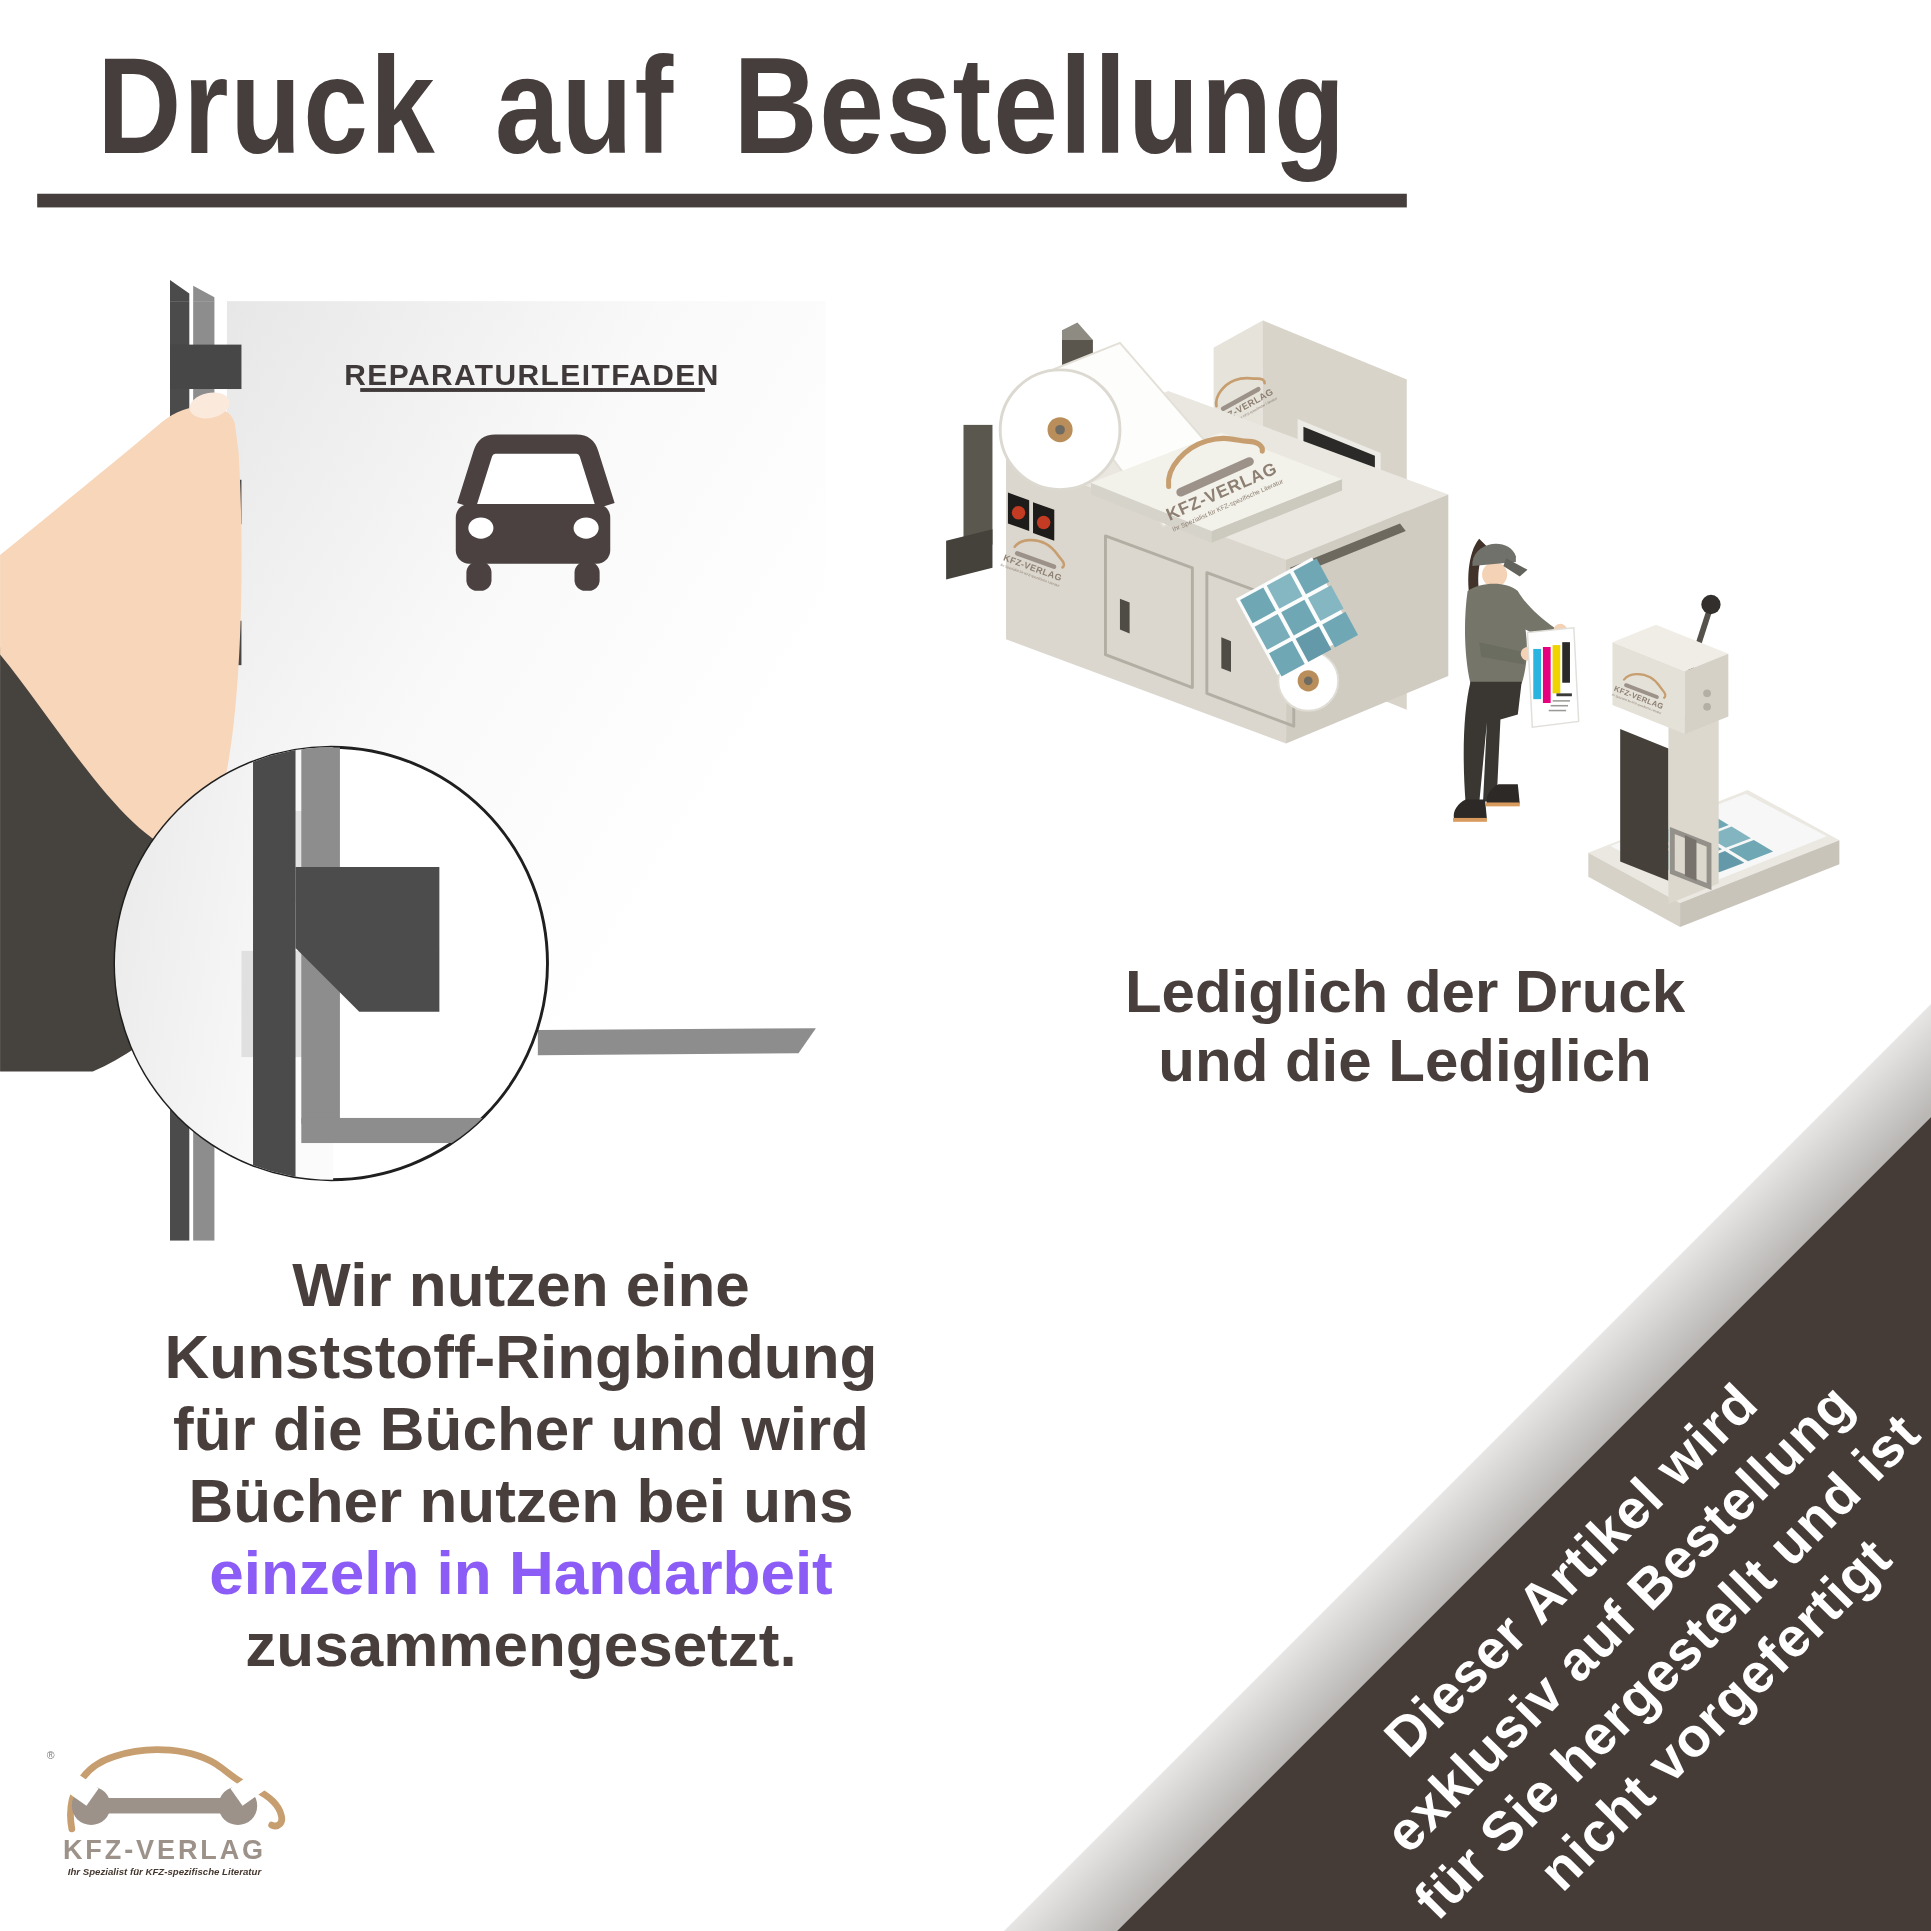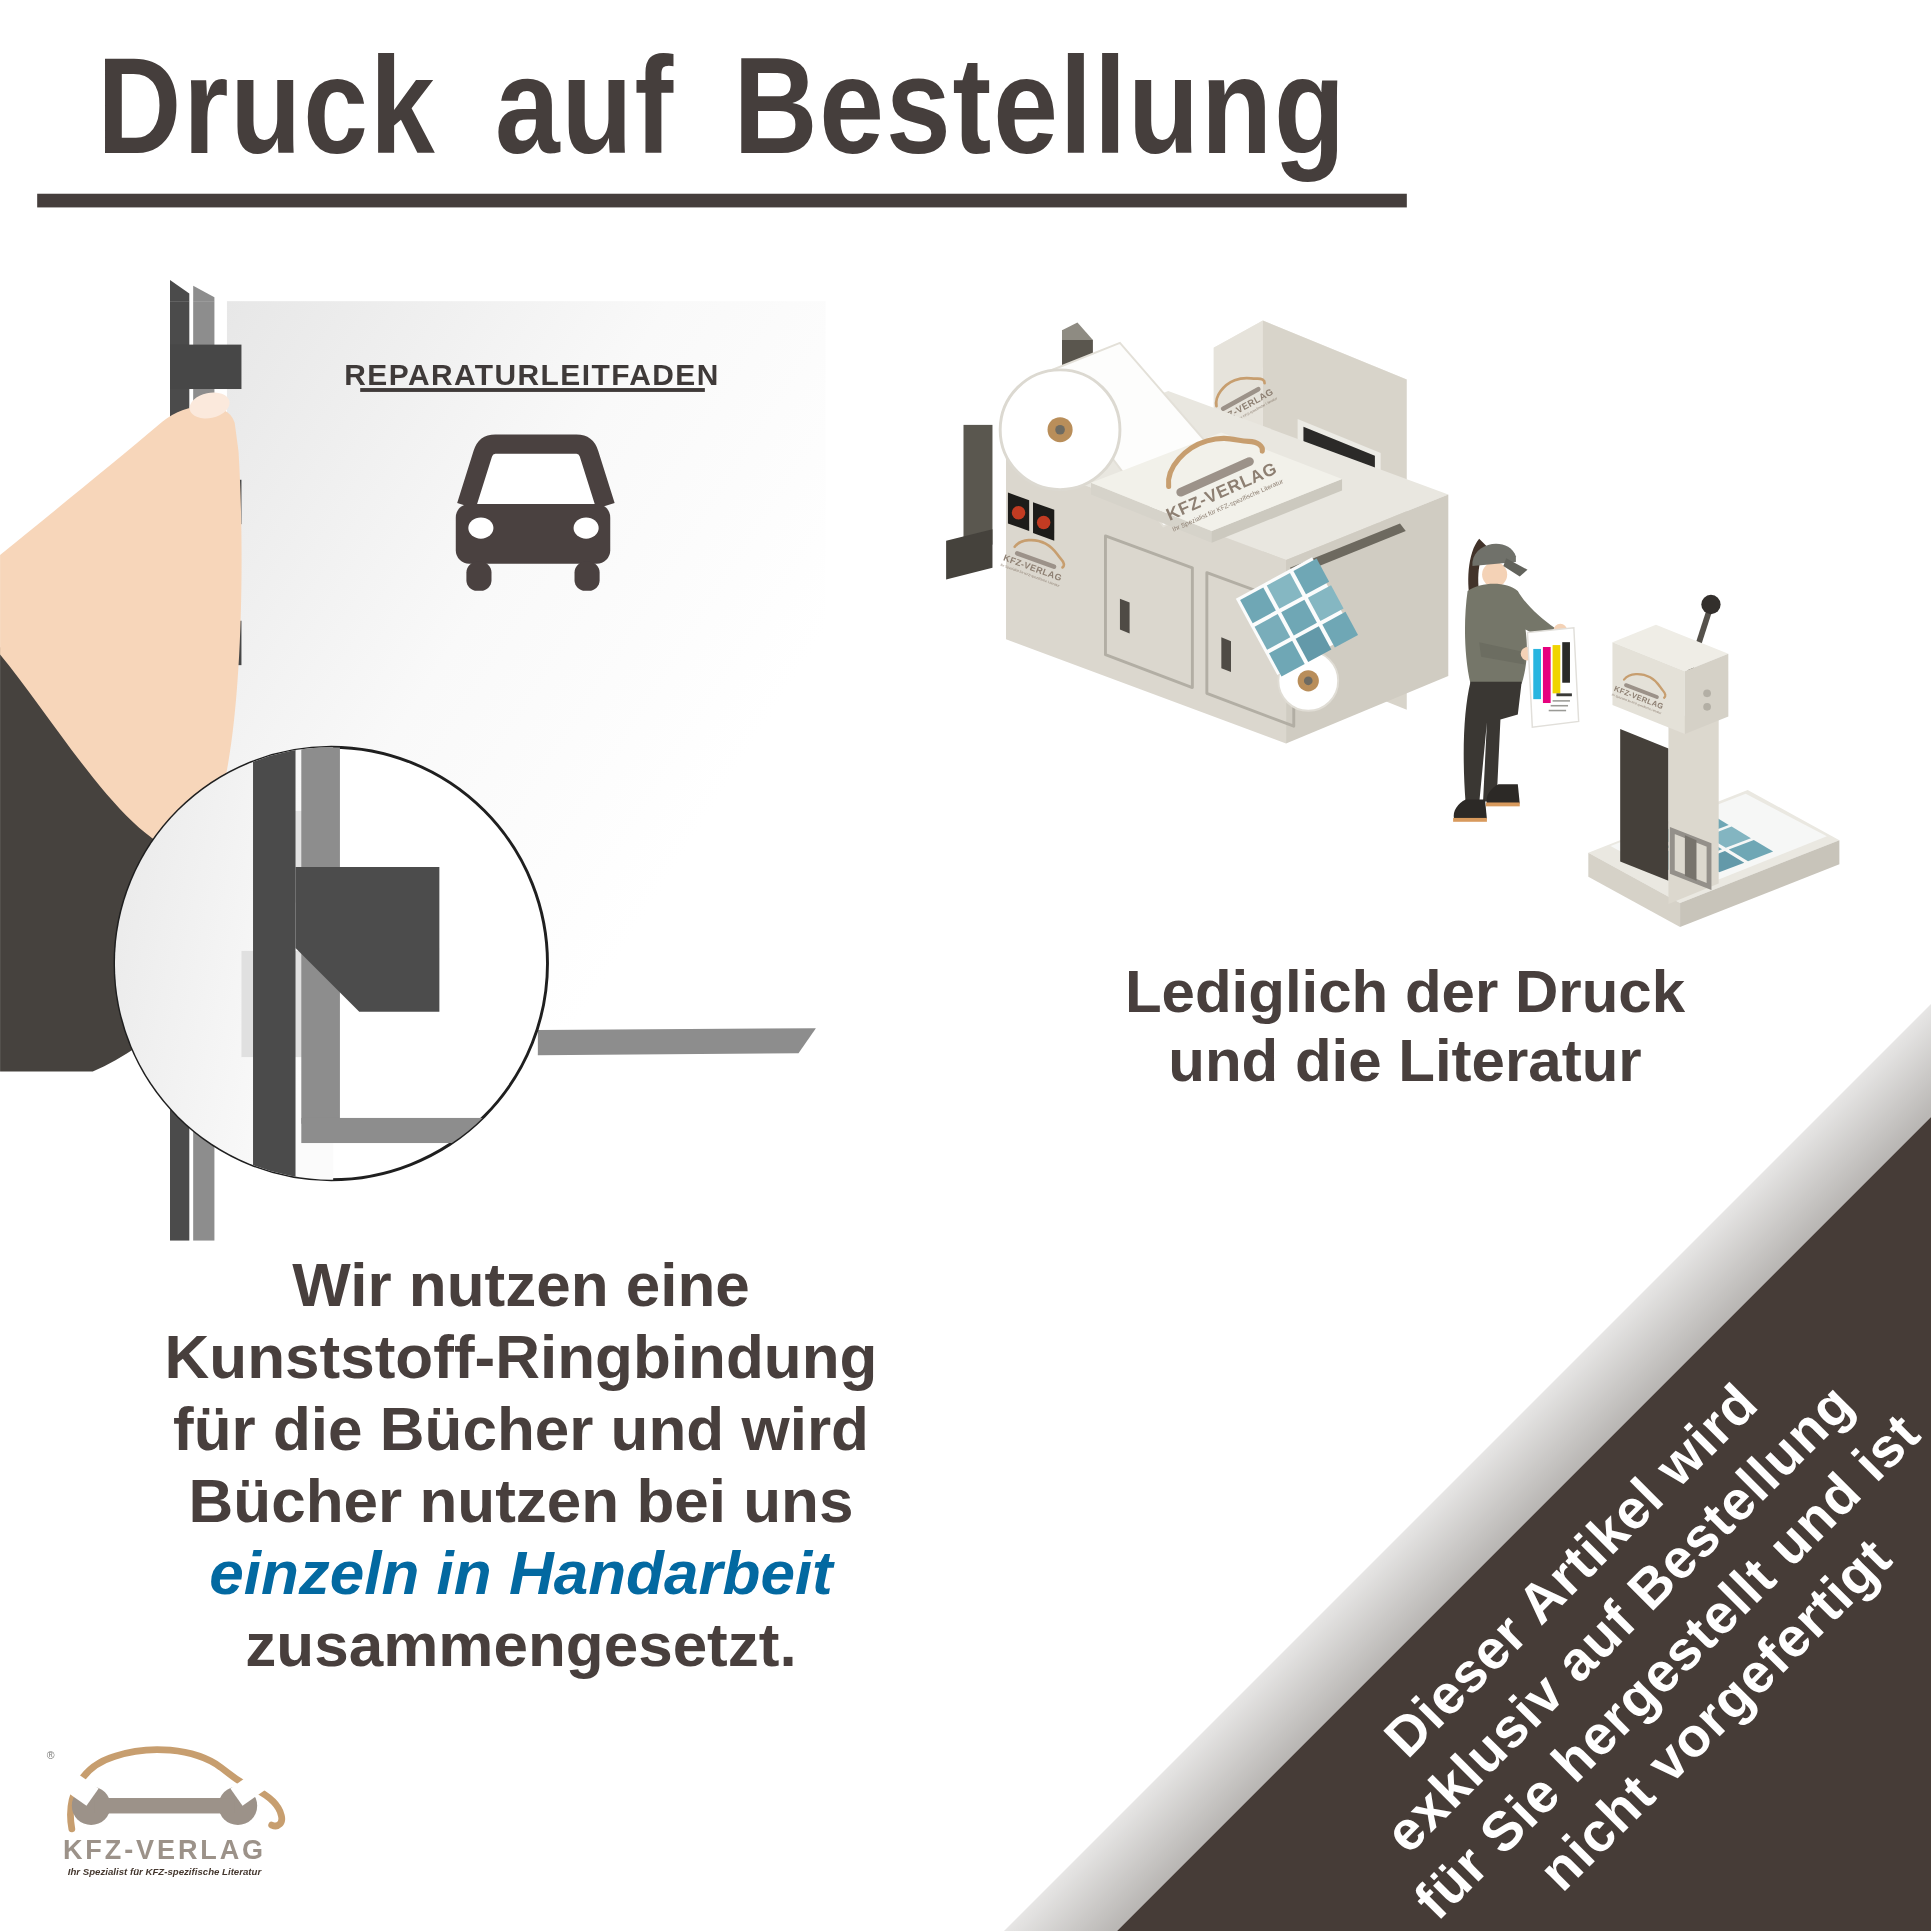--- a/index.html
+++ b/index.html
@@ -11,21 +11,21 @@
   .title-wrap{position:absolute;top:33px;left:16px;width:100%;text-align:left;color:#453e3c;}
   .title-text{
     display:inline-block;font-size:120px;font-weight:bold;letter-spacing:1.9px;word-spacing:25px;
     line-height:1.05;padding:0 62px 15.4px 62px;border-bottom:12.6px solid #453e3c;white-space:nowrap;
     transform:scale(.97,1.14);transform-origin:center top;
   }
   
   .cap{position:absolute;text-align:center;color:#483f3d;font-weight:bold;}
   .cap-right{left:1019px;top:957px;width:772px;font-size:60px;line-height:69px;}
   .cap-left{left:77px;top:1249px;width:888px;font-size:62px;line-height:72px;text-align:center;}
-  .cap-left .hl{color:#0369a1;font-style:italic;}
+  .cap-left .hl{color:#8b5cf6;}
   
   .ribbon-shadow{
     position:absolute;left:0;top:0;width:1931px;height:1931px;pointer-events:none;
     background:linear-gradient(135deg,rgba(90,84,78,0) 74.5%,rgba(90,84,78,.42) 78.8%);
     clip-path:polygon(1004px 1931px,1931px 1004px,1931px 1117px,1117px 1931px);
   }
   .ribbon-tri{
     position:absolute;left:0;top:0;width:1931px;height:1931px;
     background:#463c37;
     clip-path:polygon(1117px 1931px,1931px 1117px,1931px 1931px);
@@ -260,21 +260,21 @@
         <path d="M6 20 C10 7 28 0 43 2 C57 4 61 10 69 14 C75 17 77 21 75 24" fill="none" stroke="#c79e6f" stroke-width="3.5" stroke-linecap="round"></path>
         <path d="M12 27 L64 27" stroke="#9c9289" stroke-width="6" stroke-linecap="round"></path>
         <text x="38" y="42" text-anchor="middle" font-size="12" font-weight="bold" letter-spacing="0.5" fill="#8d7f72">KFZ-VERLAG</text>
         <text x="38" y="50" text-anchor="middle" font-size="4.5" fill="#8d7f72">Ihr Spezialist für KFZ-spezifische Literatur</text>
       </g>
     </g>
   </svg>
 
   <div class="cap cap-right">
     <div>Lediglich der Druck</div>
-    <div>und die Literatur</div>
+    <div>und die Lediglich</div>
   </div>
 
   <div class="cap cap-left">
     <div>Wir nutzen eine</div>
     <div>Kunststoff-Ringbindung</div>
     <div>für die Bücher und wird</div>
     <div>Bücher nutzen bei uns</div>
     <div class="hl">einzeln in Handarbeit</div>
     <div>zusammengesetzt.</div>
   </div>

